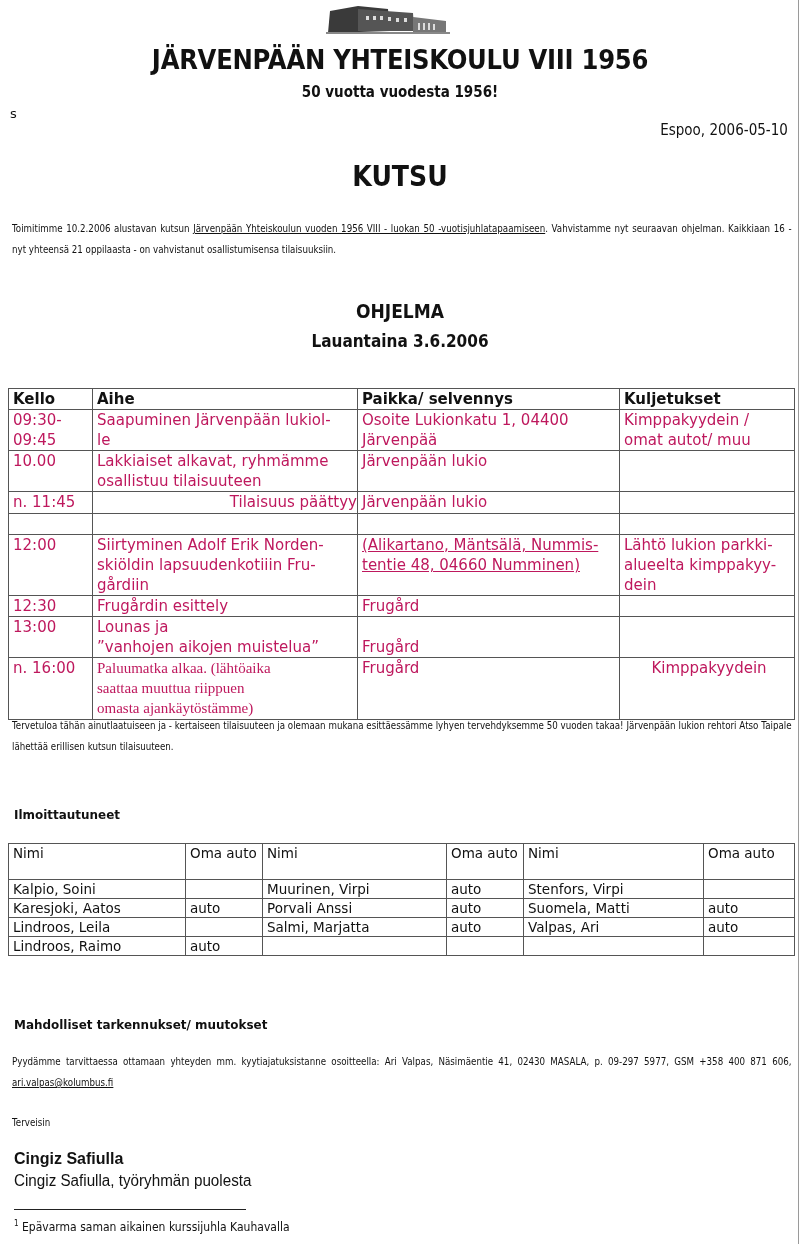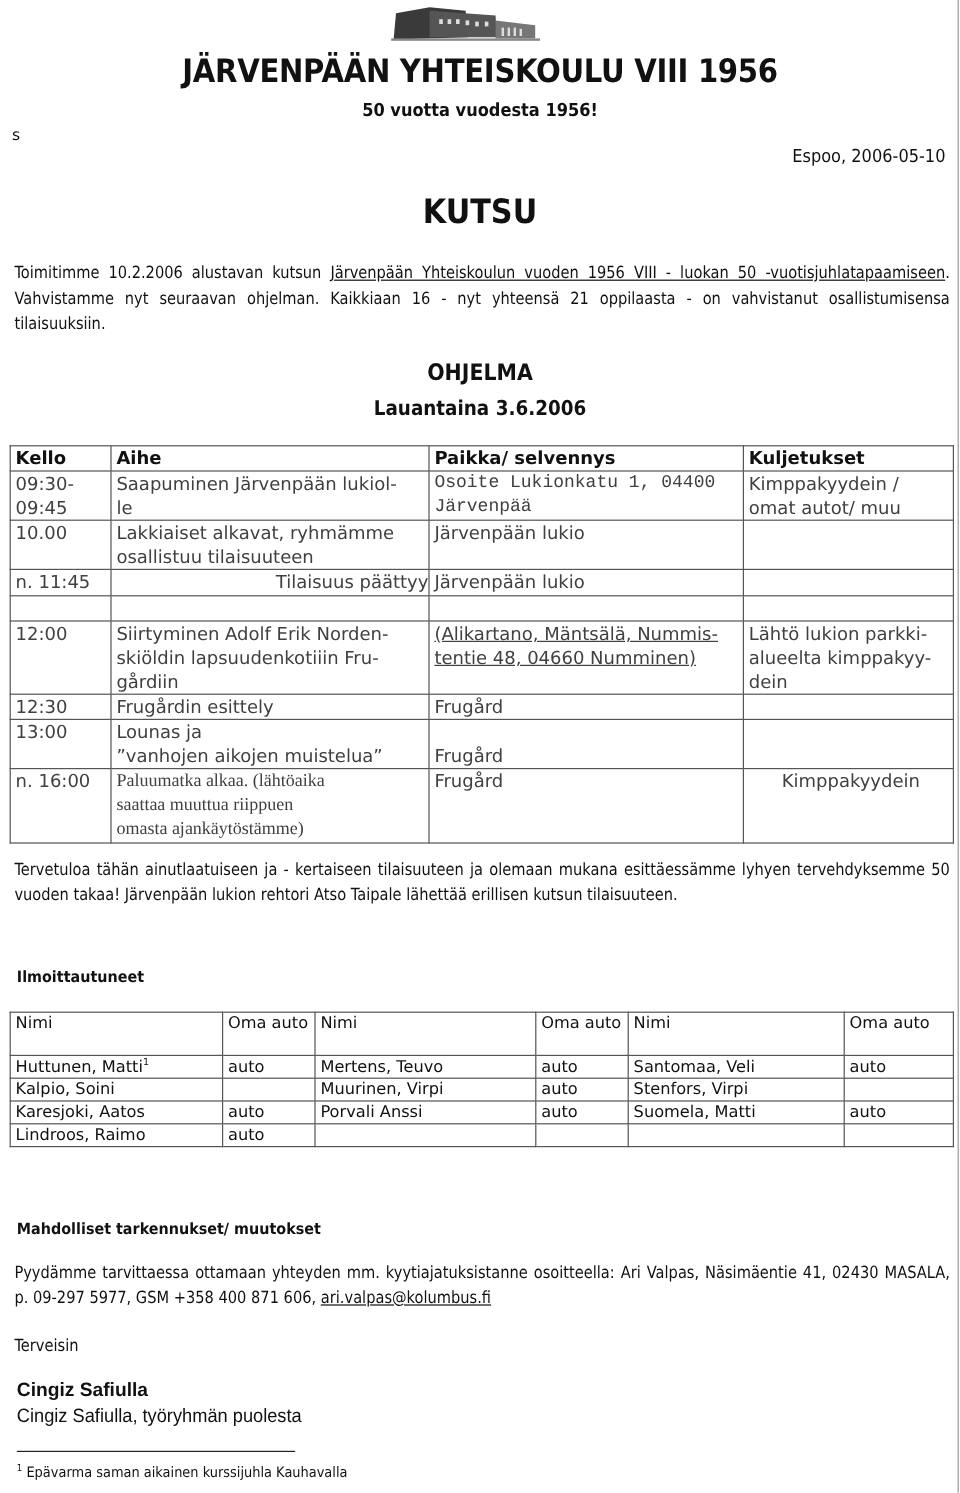--- a/index.html
+++ b/index.html
@@ -13,34 +13,34 @@
   .title {
     left: 0; width: 800px; top: 44px; text-align: center;
     font-size: 27px; font-weight: bold; letter-spacing: -0.3px;
     font-family: "DejaVu Sans", sans-serif; transform: scaleX(0.9);
   }
   .subtitle { left: 0; width: 800px; top: 83px; text-align: center; font-size: 15px; font-weight: bold; transform: scaleX(0.9); }
   .stray { left: 10px; top: 106px; font-size: 13px; }
   .dateline { right: 12px; top: 121px; font-size: 15px; transform: scaleX(0.9); transform-origin: right; }
   .kutsu { left: 0; width: 800px; top: 160px; text-align: center; font-size: 28px; font-weight: bold; transform: scaleX(0.9); }
   .para {
-    left: 12px; width: 780px; font-size: 14px; line-height: 21px; text-align: justify;
+    left: 12px; width: 780px; font-size: 10px; line-height: 21px; text-align: justify;
     text-align-last: left;
   }
   .para .inner { display: block; transform: scaleX(0.87); transform-origin: left top; width: 896px; }
   .para .u { text-decoration: underline; }
   .ohjelma { left: 0; width: 800px; top: 300px; text-align: center; font-size: 19px; font-weight: bold; transform: scaleX(0.9); }
   .lauantaina { left: 0; width: 800px; top: 331px; text-align: center; font-size: 17px; font-weight: bold; transform: scaleX(0.9); }
 
   table { border-collapse: collapse; position: absolute; table-layout: fixed; }
   td, th { border: 1px solid #555; padding: 0 0 0 4px; vertical-align: top; text-align: left; font-weight: normal; }
 
-  .prog { left: 8px; top: 371px; width: 786px; font-size: 15px; line-height: 20px; }
+  .prog { left: 8px; top: 388px; width: 786px; font-size: 15px; line-height: 20px; }
   .prog th { font-weight: bold; height: 19px; }
-  .prog td { color: #404040; }
+  .prog td { color: #be185d; }
 
   .parts { left: 8px; top: 843px; width: 786px; font-size: 13.5px; line-height: 18px; }
   .parts th { height: 35px; }
   .parts td { height: 18px; }
   sup { font-size: 8px; line-height: 0; }
 
   .heading-small { left: 14px; font-size: 13px; font-weight: bold; transform: scaleX(0.92); transform-origin: left; }
   .email { text-decoration: underline; }
   .sign-bold { left: 14px; top: 1150px; font-size: 16px; font-weight: bold; font-family: "Liberation Sans", sans-serif; }
   .sign-normal { left: 14px; top: 1172px; font-size: 16px; font-family: "Liberation Sans", sans-serif; transform: scaleX(0.95); transform-origin: left; }
@@ -102,21 +102,21 @@
       <th>Paikka/ selvennys</th>
       <th>Kuljetukset</th>
     </tr>
   </thead>
   <tbody id="prog-body">
       <tr>
         <td style="height: 40px; white-space: pre-line;">09:30-
 09:45</td>
         <td style="height: 40px; white-space: pre-line;">Saapuminen Järvenpään lukiol-
 le</td>
-        <td style="height: 40px; white-space: pre-line; font-family: Liberation Mono, monospace;">Osoite Lukionkatu 1, 04400
+        <td style="height: 40px; white-space: pre-line;">Osoite Lukionkatu 1, 04400
 Järvenpää</td>
         <td style="height: 40px; white-space: pre-line;">Kimppakyydein /
 omat autot/ muu</td>
       </tr>
       <tr>
         <td style="height: 40px; white-space: pre-line;">10.00</td>
         <td style="height: 40px; white-space: pre-line;">Lakkiaiset alkavat, ryhmämme
 osallistuu tilaisuuteen</td>
         <td style="height: 40px; white-space: pre-line;">Järvenpään lukio</td>
         <td style="height: 40px; white-space: pre-line;"></td>
@@ -189,41 +189,41 @@
       <th>Nimi</th>
       <th>Oma auto</th>
       <th>Nimi</th>
       <th>Oma auto</th>
       <th>Nimi</th>
       <th>Oma auto</th>
     </tr>
   </thead>
   <tbody id="parts-body">
       <tr>
-        <td><span>Huttunen, Matti</span><sup>1</sup></td>
-        <td><span>auto</span></td>
-        <td><span>Mertens, Teuvo</span></td>
-        <td><span>auto</span></td>
-        <td><span>Santomaa, Veli</span></td>
-        <td><span>auto</span></td>
-      </tr>
-      <tr>
         <td><span>Kalpio, Soini</span><sup></sup></td>
         <td><span></span></td>
         <td><span>Muurinen, Virpi</span></td>
         <td><span>auto</span></td>
         <td><span>Stenfors, Virpi</span></td>
         <td><span></span></td>
       </tr>
       <tr>
         <td><span>Karesjoki, Aatos</span><sup></sup></td>
         <td><span>auto</span></td>
         <td><span>Porvali Anssi</span></td>
         <td><span>auto</span></td>
         <td><span>Suomela, Matti</span></td>
+        <td><span>auto</span></td>
+      </tr>
+      <tr>
+        <td><span>Lindroos, Leila</span><sup></sup></td>
+        <td><span></span></td>
+        <td><span>Salmi, Marjatta</span></td>
+        <td><span>auto</span></td>
+        <td><span>Valpas, Ari</span></td>
         <td><span>auto</span></td>
       </tr>
       <tr>
         <td><span>Lindroos, Raimo</span><sup></sup></td>
         <td><span>auto</span></td>
         <td><span></span></td>
         <td><span></span></td>
         <td><span></span></td>
         <td><span></span></td>
       </tr>

